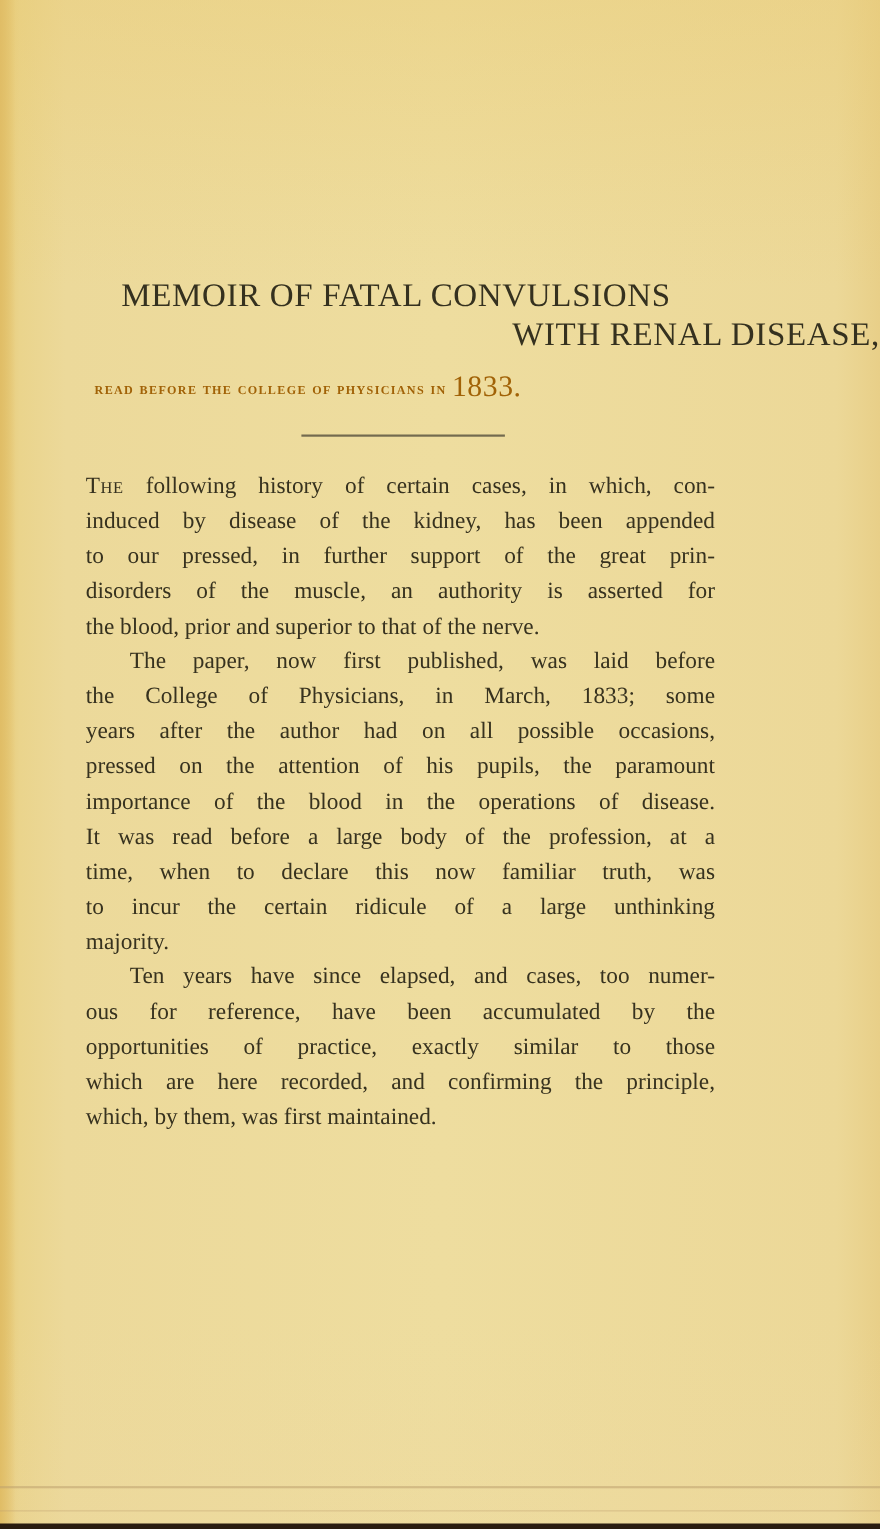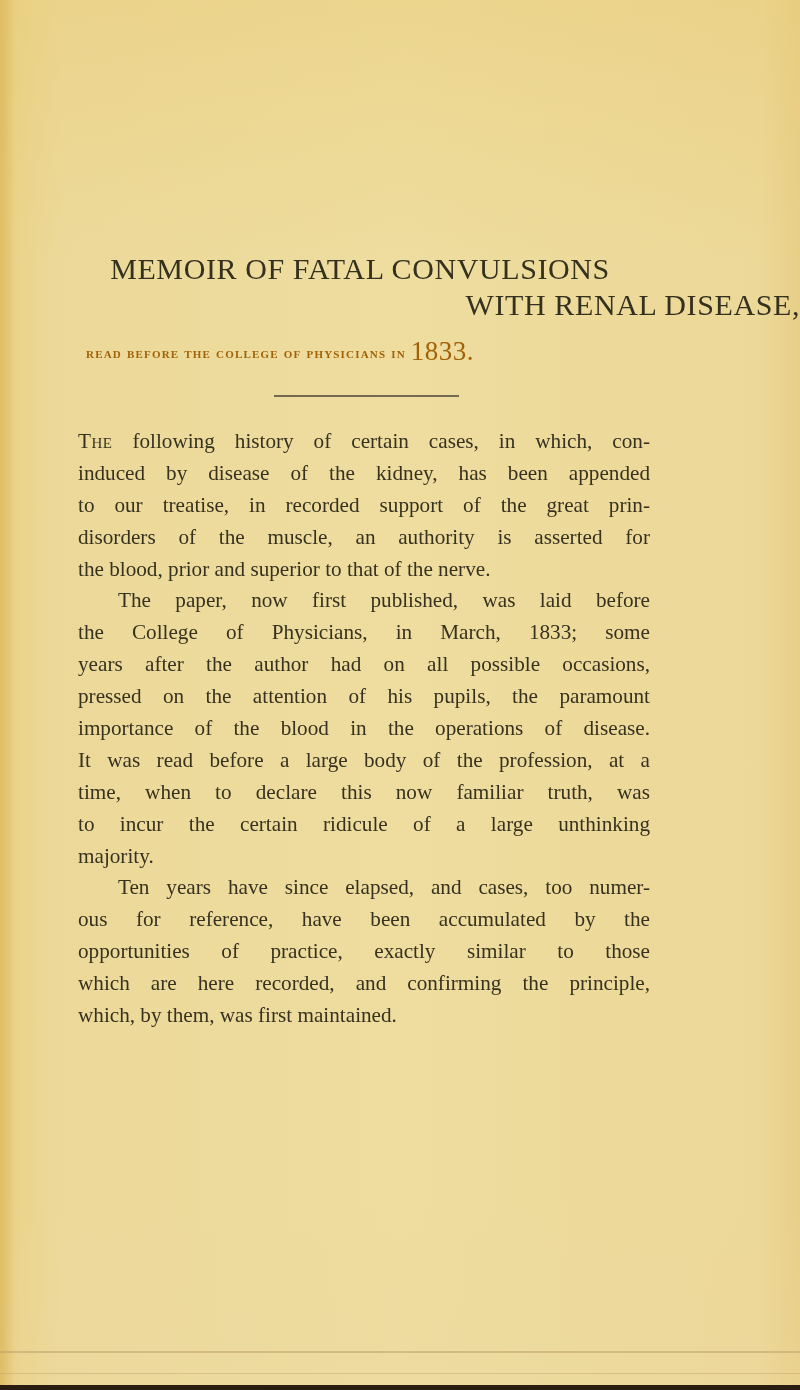--- a/index.html
+++ b/index.html
@@ -73,21 +73,21 @@
   <div class="title-line1">MEMOIR OF FATAL CONVULSIONS</div>
   <div class="title-line2">WITH RENAL DISEASE,</div>
   <div class="subtitle"><span>read before the college of physicians in </span><span class="year">1833.</span></div>
 </div>
 
 <div class="rule"></div>
 
 <div class="body-text">
   <span class="line"><span class="smallcaps">The</span><span> following history of certain cases, in which, con-</span></span>
   <span class="line">induced by disease of the kidney, has been appended</span>
-  <span class="line">to our treatise, in recorded support of the great prin-</span>
+  <span class="line">to our pressed, in further support of the great prin-</span>
   <span class="line">disorders of the muscle, an authority is asserted for</span>
   <span class="line last">the blood, prior and superior to that of the nerve.</span>
   <span class="line indent">The paper, now first published, was laid before</span>
   <span class="line">the College of Physicians, in March, 1833; some</span>
   <span class="line">years after the author had on all possible occasions,</span>
   <span class="line">pressed on the attention of his pupils, the paramount</span>
   <span class="line">importance of the blood in the operations of disease.</span>
   <span class="line">It was read before a large body of the profession, at a</span>
   <span class="line">time, when to declare this now familiar truth, was</span>
   <span class="line">to incur the certain ridicule of a large unthinking</span>

